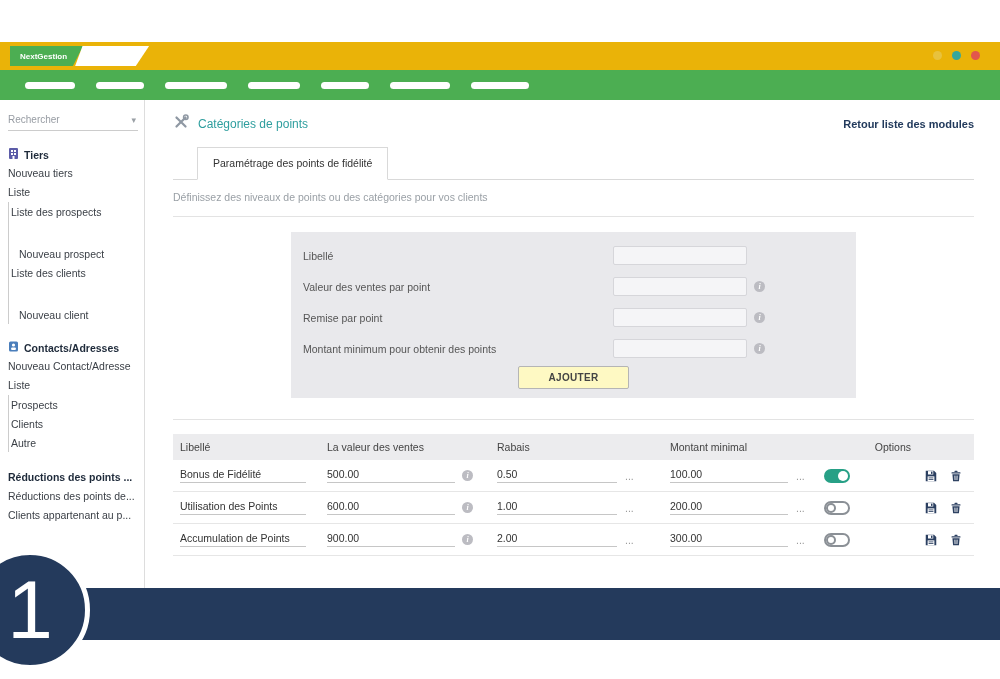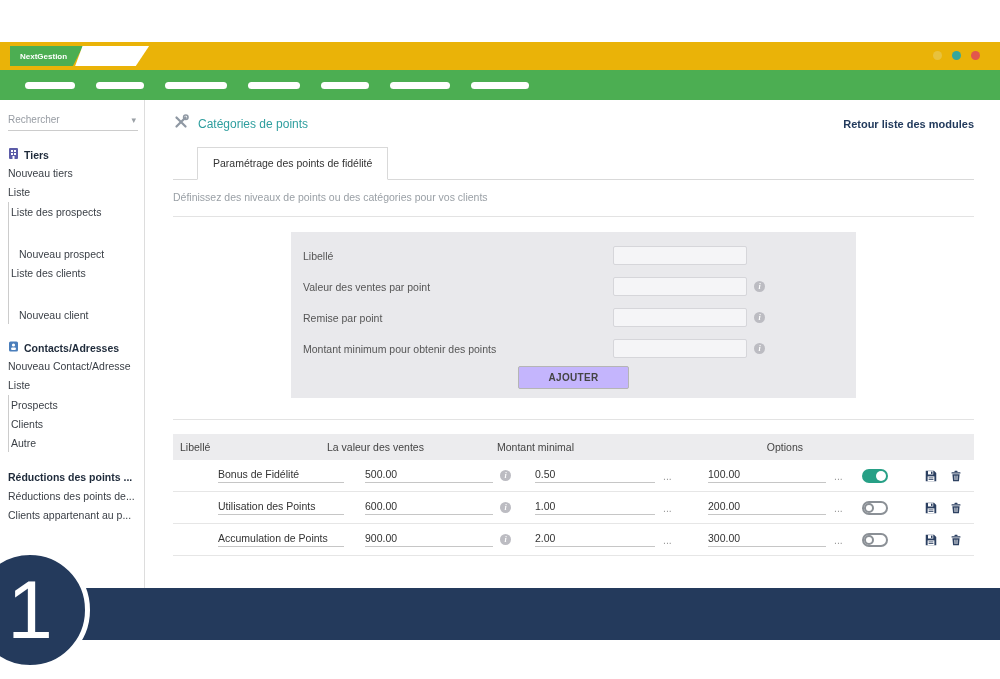--- a/index.html
+++ b/index.html
@@ -60,33 +60,33 @@
   .desc{padding:11px 0 13px;color:#9aa0a6;font-size:10.5px;border-bottom:1px solid #e3e3e3;}
 
   .form-panel{width:565px;margin:15px auto 0;background:#e9e9ec;padding:8px 0 8px;box-sizing:border-box;}
   .form-row{display:flex;align-items:center;height:31px;padding-left:12px;}
   .form-label{width:310px;color:#555;font-size:10.5px;}
   .form-input{width:128px;height:15px;background:#f5f5f7;border:1px solid #d6d6da;border-radius:2px;}
   .info-dot{width:11px;height:11px;min-width:11px;border-radius:50%;background:#bcbcc2;color:#fff;font-size:8px;
     display:inline-flex;align-items:center;justify-content:center;margin-left:7px;font-style:italic;font-weight:bold;
     font-family:"Liberation Serif",serif;}
   .form-actions{text-align:center;margin-top:2px;height:24px;}
-  .btn-ajouter{font-size:10px;font-weight:bold;color:#444;background:#c4b5fd;border:1px solid #b5b5b5;
+  .btn-ajouter{font-size:10px;font-weight:bold;color:#444;background:#fef9c3;border:1px solid #b5b5b5;
     border-radius:2px;padding:5px 30px;letter-spacing:.3px;cursor:pointer;font-family:inherit;}
 
   .section-divider{border:none;border-top:1px solid #e3e3e3;margin:21px 0 0;}
 
   
   .pts-table{margin-top:14px;font-size:10.5px;color:#333;}
   .thead,.trow{display:grid;grid-template-columns:147px 170px 173px 154px 108px 1fr;align-items:center;}
   .thead{background:#ececee;color:#444;}
   .th{padding:7px 0 7px 7px;}
   .th-right{text-align:right;padding-right:14px;}
   .trow{height:31px;border-bottom:1px solid #e6e6e6;}
-  .cell{padding-left:7px;display:flex;align-items:center;margin-left:38px;}
+  .cell{padding-left:7px;display:flex;align-items:center;}
   .field{display:inline-block;border-bottom:1px solid #c6c6c6;padding-bottom:2px;}
   .f-lib{min-width:126px;}
   .f-val{min-width:128px;}
   .f-rab{min-width:120px;}
   .f-mon{min-width:118px;}
   .ellip{color:#999;margin-left:8px;}
 
   .toggle{display:inline-block;position:relative;cursor:pointer;box-sizing:border-box;}
   .toggle[data-state="on"]{width:26px;height:14px;border-radius:7px;background:#27a086;}
   .toggle[data-state="on"]::after{content:"";position:absolute;top:2px;right:2px;width:10px;height:10px;
@@ -234,20 +234,21 @@
           <button class="btn-ajouter">AJOUTER</button>
         </div>
       </div>
 
       <hr class="section-divider">
 
       <div class="pts-table">
         <div class="thead">
           <span class="th">Libellé</span>
           <span class="th">La valeur des ventes</span>
+          <span class="th">Rabais</span>
           <span class="th">Montant minimal</span>
           <span class="th th-right">Options</span>
         </div>
 
         <div class="trow">
           <span class="cell">
               <span class="field f-lib">Bonus de Fidélité</span>
             </span>
           <span class="cell">
               <span class="field f-val">500.00</span>

